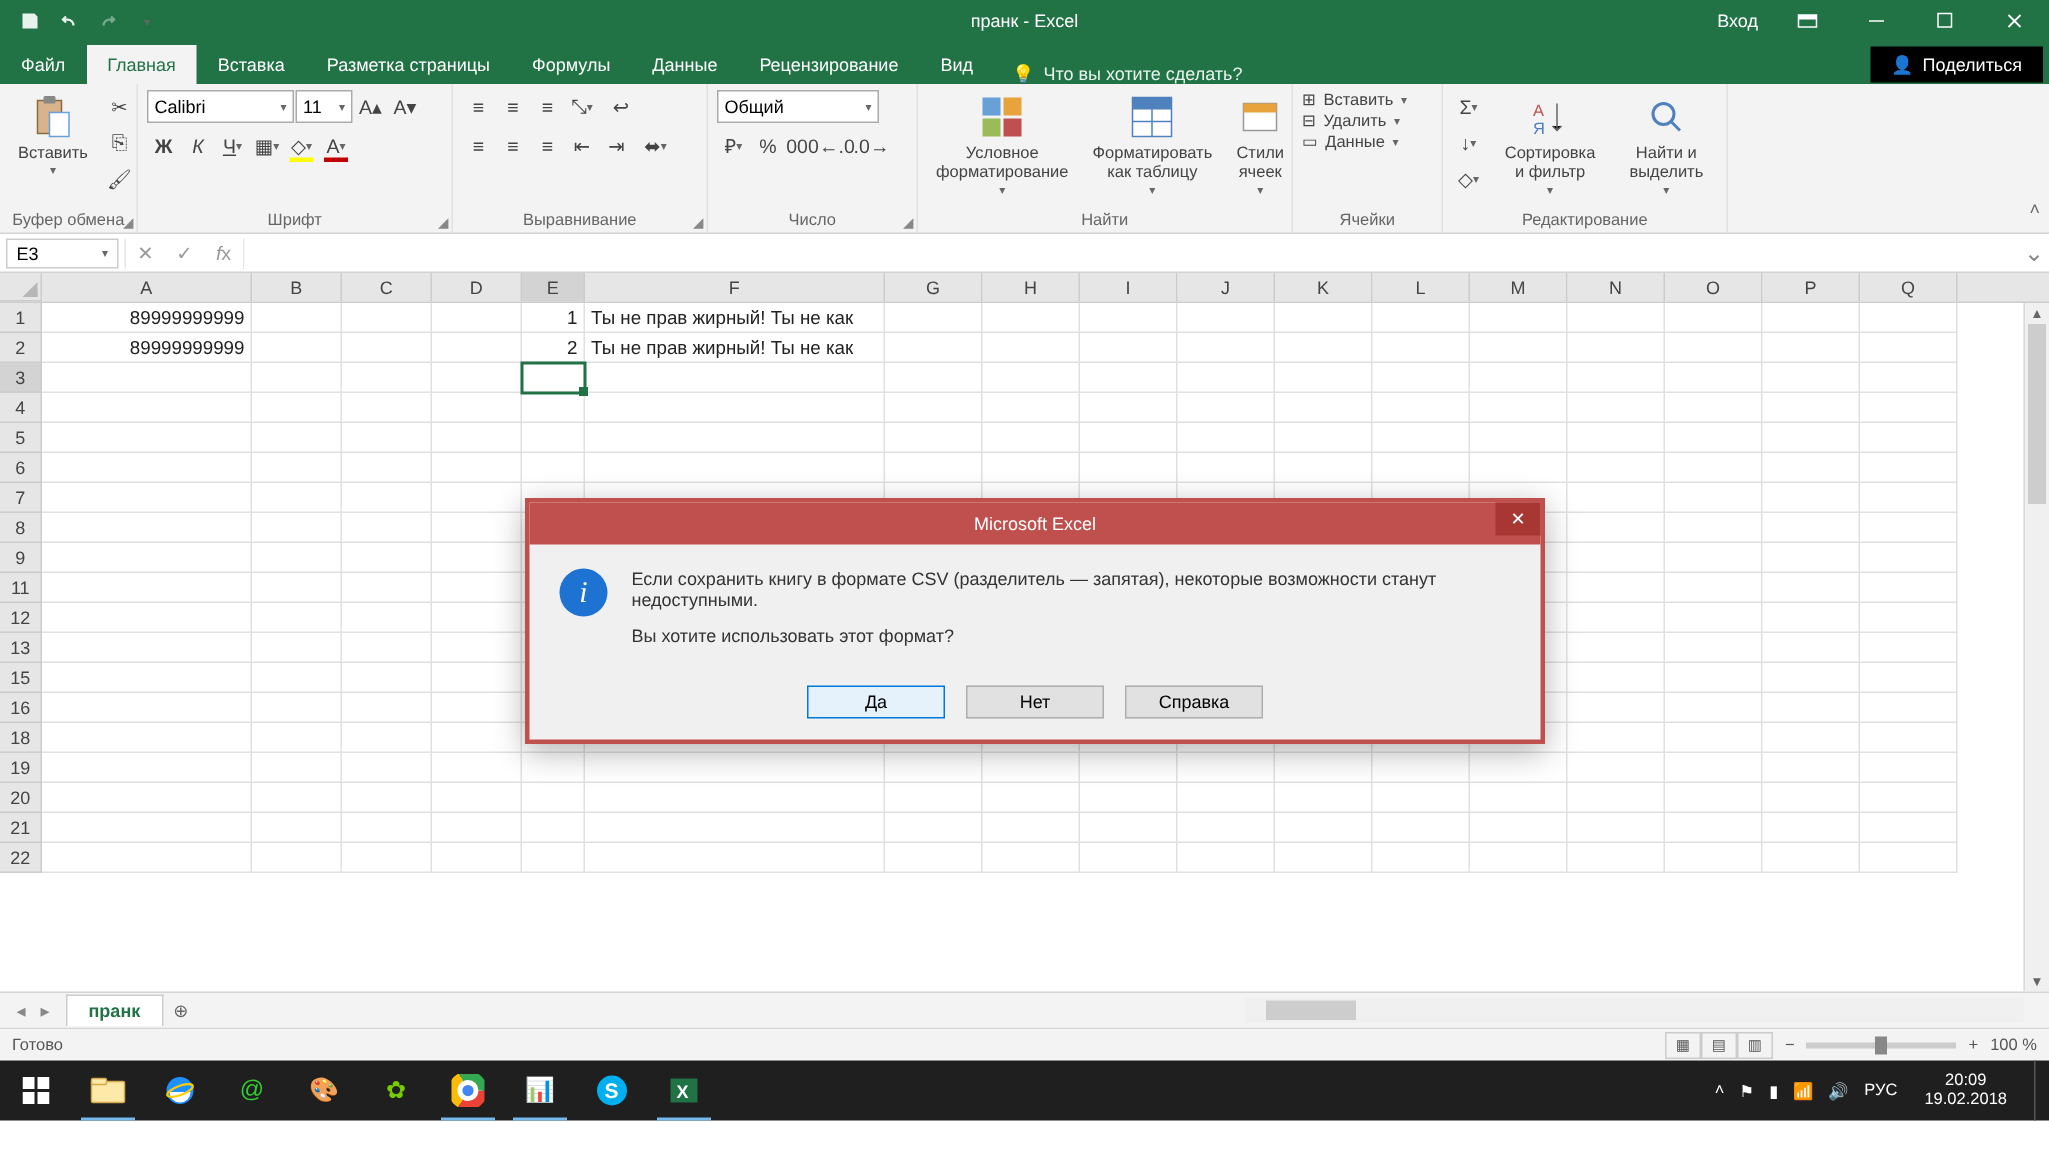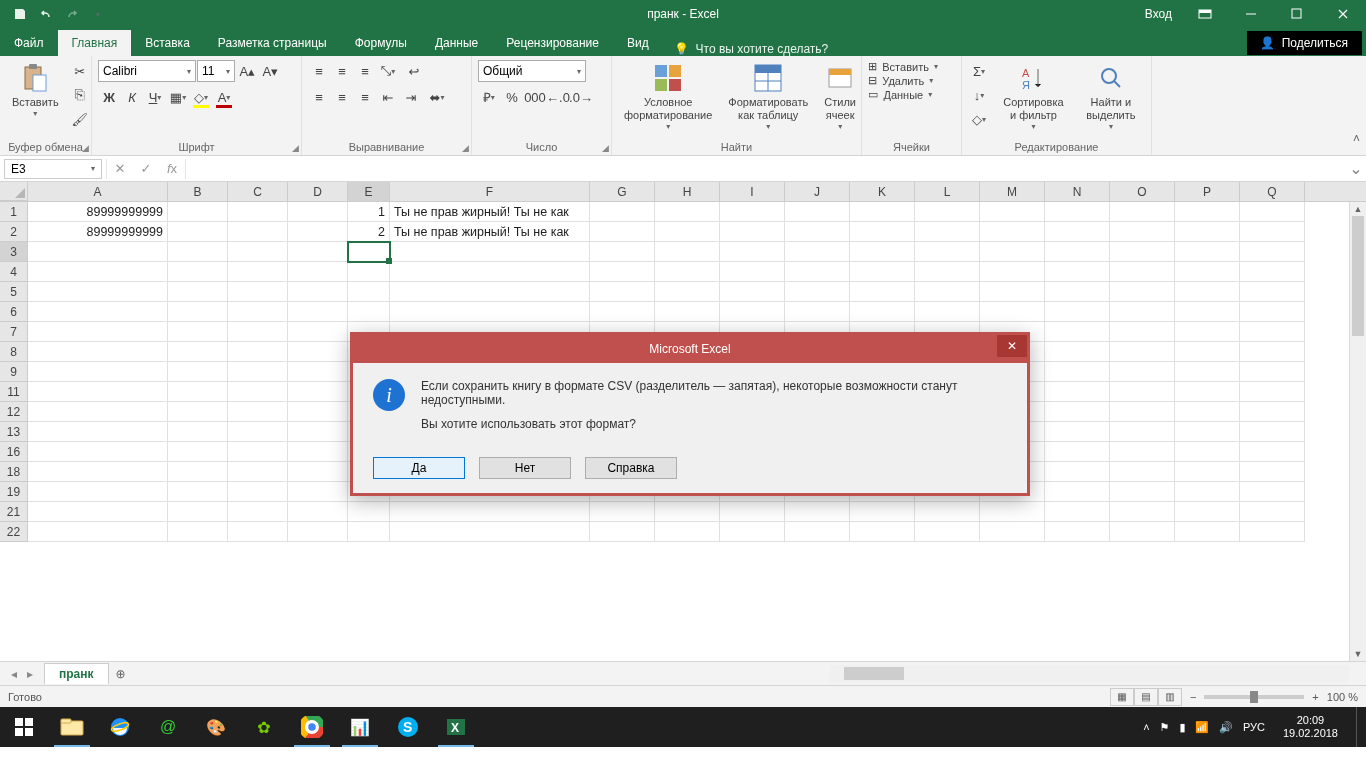--- a/index.html
+++ b/index.html
@@ -35,21 +35,21 @@
 .fontname { width: 98px; height: 22px; border: 1px solid #ababab; background: #fff; font-size: 12px; padding: 0 4px; display: flex; align-items: center; justify-content: space-between; }
 .fontsize { width: 38px; height: 22px; border: 1px solid #ababab; background: #fff; font-size: 12px; padding: 0 4px; display: flex; align-items: center; justify-content: space-between; }
 .caret { font-size: 8px; color: #666; }
 .vstack { display: flex; flex-direction: column; gap: 2px; }
 .numfmt { width: 108px; height: 22px; border: 1px solid #ababab; background: #fff; font-size: 12px; padding: 0 4px; display: flex; align-items: center; justify-content: space-between; }
 .launcher { position: absolute; right: 2px; bottom: 2px; font-size: 9px; color: #888; }
 .collapse-ribbon { position: absolute; right: 6px; top: 76px; font-size: 12px; color: #666; }
 
 
 .fbar { height: 26px; border-bottom: 1px solid #d4d4d4; display: flex; align-items: center; background: #fff; }
-.namebox { width: 98px; height: 20px; border: 1px solid #ccc; margin: 0 4px; font-size: 12px; padding: 0 6px; display: flex; align-items: center; justify-content: space-between; background: #fff; }
+.namebox { width: 75px; height: 20px; border: 1px solid #ccc; margin: 0 4px; font-size: 12px; padding: 0 6px; display: flex; align-items: center; justify-content: space-between; background: #fff; }
 .fbar-btns { display: flex; border-left: 1px solid #e5e5e5; border-right: 1px solid #e5e5e5; }
 .fbar-btn { width: 26px; height: 20px; display: flex; align-items: center; justify-content: center; color: #999; font-size: 13px; }
 .finput { flex: 1; height: 20px; border: none; font-size: 12px; padding: 0 6px; }
 .fexpand { width: 20px; color: #888; text-align: center; }
 
 
 .grid-wrap { position: relative; height: 479px; overflow: hidden; background: #fff; }
 .colhdr-row { display: flex; height: 20px; background: #e6e6e6; border-bottom: 1px solid #ccc; }
 .corner { width: 28px; background: #e6e6e6; border-right: 1px solid #ccc; border-bottom: 1px solid #ccc; position: relative; }
 .corner::after { content:''; position:absolute; right:2px; bottom:2px; border:5px solid transparent; border-right-color:#b7b7b7; border-bottom-color:#b7b7b7; }
@@ -90,21 +90,21 @@
 .tb-right { margin-left: auto; display: flex; align-items: center; color: #fff; font-size: 11px; gap: 10px; padding-right: 4px; }
 .tb-clock { text-align: center; line-height: 1.2; padding: 0 8px; font-size: 11px; }
 
 
 .dialog { position: absolute; left: 350px; top: 332px; width: 680px; background: #f0f0f0; border: 3px solid #c0504d; box-shadow: 0 5px 20px rgba(0,0,0,0.3); z-index: 100; }
 .dlg-title { height: 28px; background: #c0504d; color: #fff; display: flex; align-items: center; justify-content: center; font-size: 12px; position: relative; }
 .dlg-close { position: absolute; right: 0; top: 0; width: 30px; height: 22px; background: #a83734; color: #fff; display: flex; align-items: center; justify-content: center; font-size: 12px; }
 .dlg-body { padding: 16px 20px; display: flex; gap: 16px; align-items: flex-start; font-size: 12px; color: #333; }
 .dlg-icon { width: 32px; height: 32px; border-radius: 50%; background: #1e73d2; color: #fff; display: flex; align-items: center; justify-content: center; font-size: 20px; font-style: italic; font-family: Georgia, serif; flex-shrink: 0; }
 .dlg-text p { margin-bottom: 10px; }
-.dlg-btns { display: flex; justify-content: flex-start; gap: 14px; padding: 0 20px 14px; }
+.dlg-btns { display: flex; justify-content: center; gap: 14px; padding: 0 20px 14px; }
 .dlg-btn { width: 92px; height: 22px; background: #e1e1e1; border: 1px solid #adadad; font-size: 12px; display: flex; align-items: center; justify-content: center; }
 .dlg-btn.default { border: 1px solid #0078d7; background: #e5f1fb; }
 
 svg { display: block; }
 </style>
 </head>
 <body>
 
 <div class="titlebar">
   <div class="qat">
@@ -626,20 +626,40 @@
         <div class="cell" style="width: 65px;"></div>
         <div class="cell" style="width: 65px;"></div>
         <div class="cell" style="width: 65px;"></div>
         <div class="cell" style="width: 65px;"></div>
         <div class="cell" style="width: 65px;"></div>
         <div class="cell" style="width: 65px;"></div>
         <div class="cell" style="width: 65px;"></div>
         <div class="cell" style="width: 65px;"></div>
       </div>
       <div class="row">
+        <div class="rowhdr">15</div>
+        <div class="cell" style="width: 140px;"></div>
+        <div class="cell" style="width: 60px;"></div>
+        <div class="cell" style="width: 60px;"></div>
+        <div class="cell" style="width: 60px;"></div>
+        <div class="cell" style="width: 42px;"></div>
+        <div class="cell" style="width: 200px;"></div>
+        <div class="cell" style="width: 65px;"></div>
+        <div class="cell" style="width: 65px;"></div>
+        <div class="cell" style="width: 65px;"></div>
+        <div class="cell" style="width: 65px;"></div>
+        <div class="cell" style="width: 65px;"></div>
+        <div class="cell" style="width: 65px;"></div>
+        <div class="cell" style="width: 65px;"></div>
+        <div class="cell" style="width: 65px;"></div>
+        <div class="cell" style="width: 65px;"></div>
+        <div class="cell" style="width: 65px;"></div>
+        <div class="cell" style="width: 65px;"></div>
+      </div>
+      <div class="row">
         <div class="rowhdr">16</div>
         <div class="cell" style="width: 140px;"></div>
         <div class="cell" style="width: 60px;"></div>
         <div class="cell" style="width: 60px;"></div>
         <div class="cell" style="width: 60px;"></div>
         <div class="cell" style="width: 42px;"></div>
         <div class="cell" style="width: 200px;"></div>
         <div class="cell" style="width: 65px;"></div>
         <div class="cell" style="width: 65px;"></div>
         <div class="cell" style="width: 65px;"></div>
@@ -667,20 +687,40 @@
         <div class="cell" style="width: 65px;"></div>
         <div class="cell" style="width: 65px;"></div>
         <div class="cell" style="width: 65px;"></div>
         <div class="cell" style="width: 65px;"></div>
         <div class="cell" style="width: 65px;"></div>
         <div class="cell" style="width: 65px;"></div>
         <div class="cell" style="width: 65px;"></div>
       </div>
       <div class="row">
         <div class="rowhdr">19</div>
+        <div class="cell" style="width: 140px;"></div>
+        <div class="cell" style="width: 60px;"></div>
+        <div class="cell" style="width: 60px;"></div>
+        <div class="cell" style="width: 60px;"></div>
+        <div class="cell" style="width: 42px;"></div>
+        <div class="cell" style="width: 200px;"></div>
+        <div class="cell" style="width: 65px;"></div>
+        <div class="cell" style="width: 65px;"></div>
+        <div class="cell" style="width: 65px;"></div>
+        <div class="cell" style="width: 65px;"></div>
+        <div class="cell" style="width: 65px;"></div>
+        <div class="cell" style="width: 65px;"></div>
+        <div class="cell" style="width: 65px;"></div>
+        <div class="cell" style="width: 65px;"></div>
+        <div class="cell" style="width: 65px;"></div>
+        <div class="cell" style="width: 65px;"></div>
+        <div class="cell" style="width: 65px;"></div>
+      </div>
+      <div class="row">
+        <div class="rowhdr">20</div>
         <div class="cell" style="width: 140px;"></div>
         <div class="cell" style="width: 60px;"></div>
         <div class="cell" style="width: 60px;"></div>
         <div class="cell" style="width: 60px;"></div>
         <div class="cell" style="width: 42px;"></div>
         <div class="cell" style="width: 200px;"></div>
         <div class="cell" style="width: 65px;"></div>
         <div class="cell" style="width: 65px;"></div>
         <div class="cell" style="width: 65px;"></div>
         <div class="cell" style="width: 65px;"></div>

